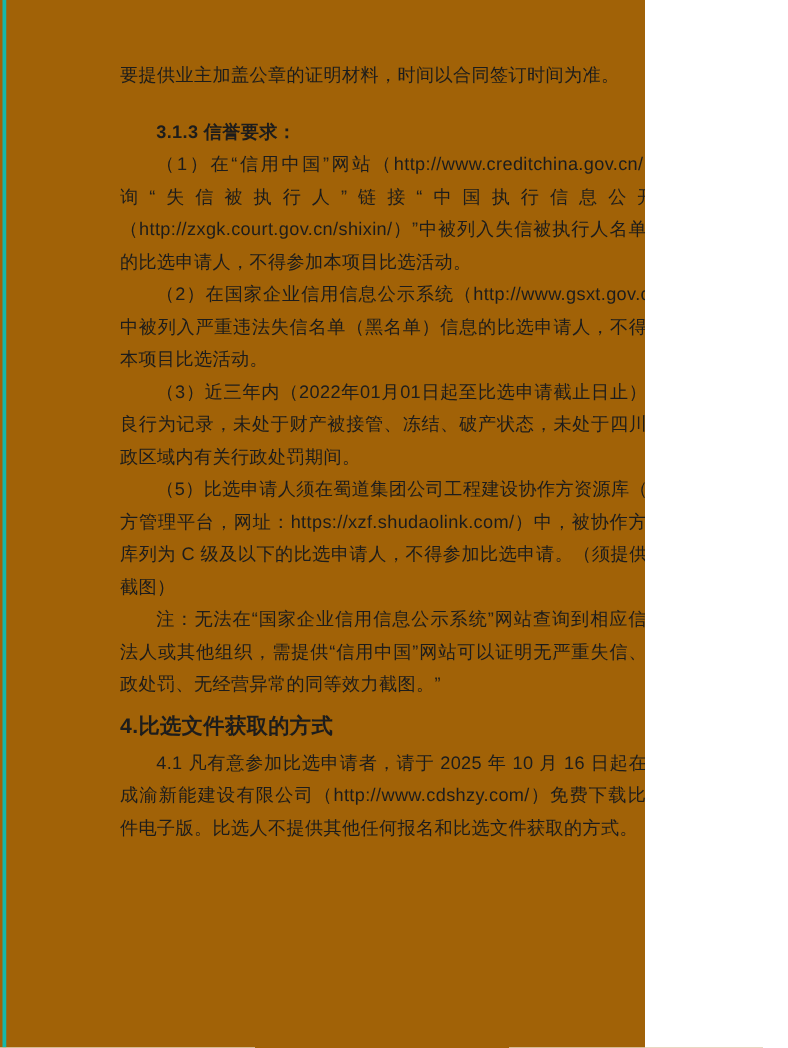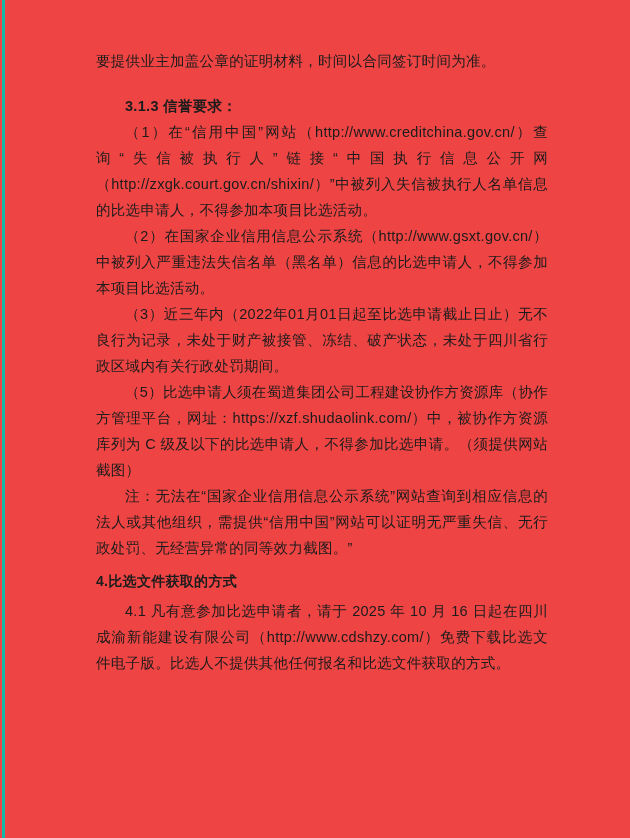--- a/index.html
+++ b/index.html
@@ -2,23 +2,23 @@
 <html><head>
 <meta charset="utf-8">
 <style>
   html, body {
     margin: 0;
     padding: 0;
     background: #ffffff;
   }
   .page {
     position: relative;
-    width: 630px;
+    width: 516px;
     height: 838px;
-    background: #ef4444;
+    background: #a16207;
     overflow: hidden;
     font-family: "Liberation Sans", "DejaVu Sans", sans-serif;
     color: #1c1c1c;
     box-sizing: border-box;
   }
   .accent-stripe {
     position: absolute;
     left: 2px;
     top: 0;
     bottom: 0;
@@ -43,21 +43,21 @@
     text-indent: 0;
   }
   .sub {
     font-weight: 700;
     margin-top: 19px;
   }
   .bold {
     font-weight: 700;
   }
   .h {
-    font-size: 14px;
+    font-size: 17px;
     font-weight: 700;
     line-height: 26px;
     letter-spacing: 0.3px;
     text-indent: 0;
     margin: 7px 0 4px 0;
   }
 </style>
 </head>
 <body>
 

